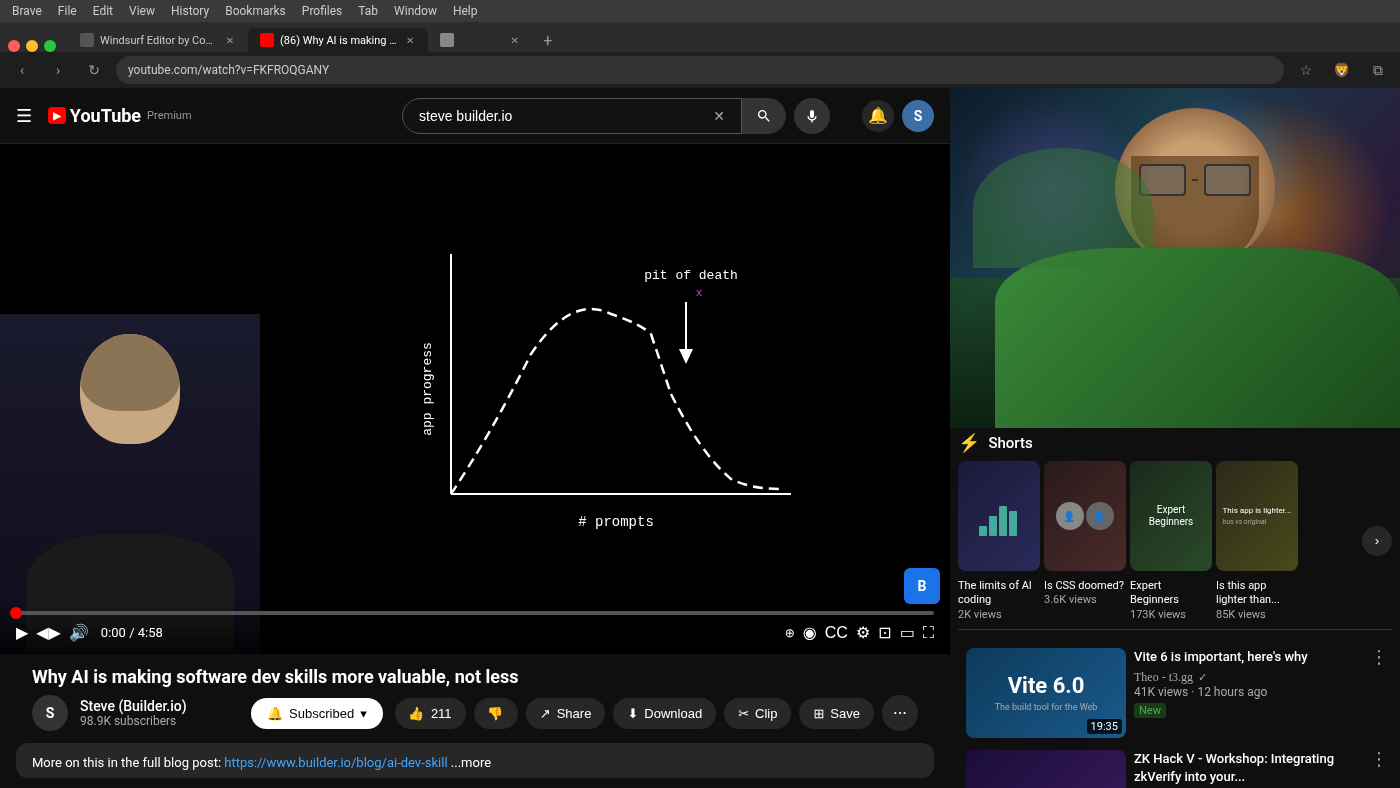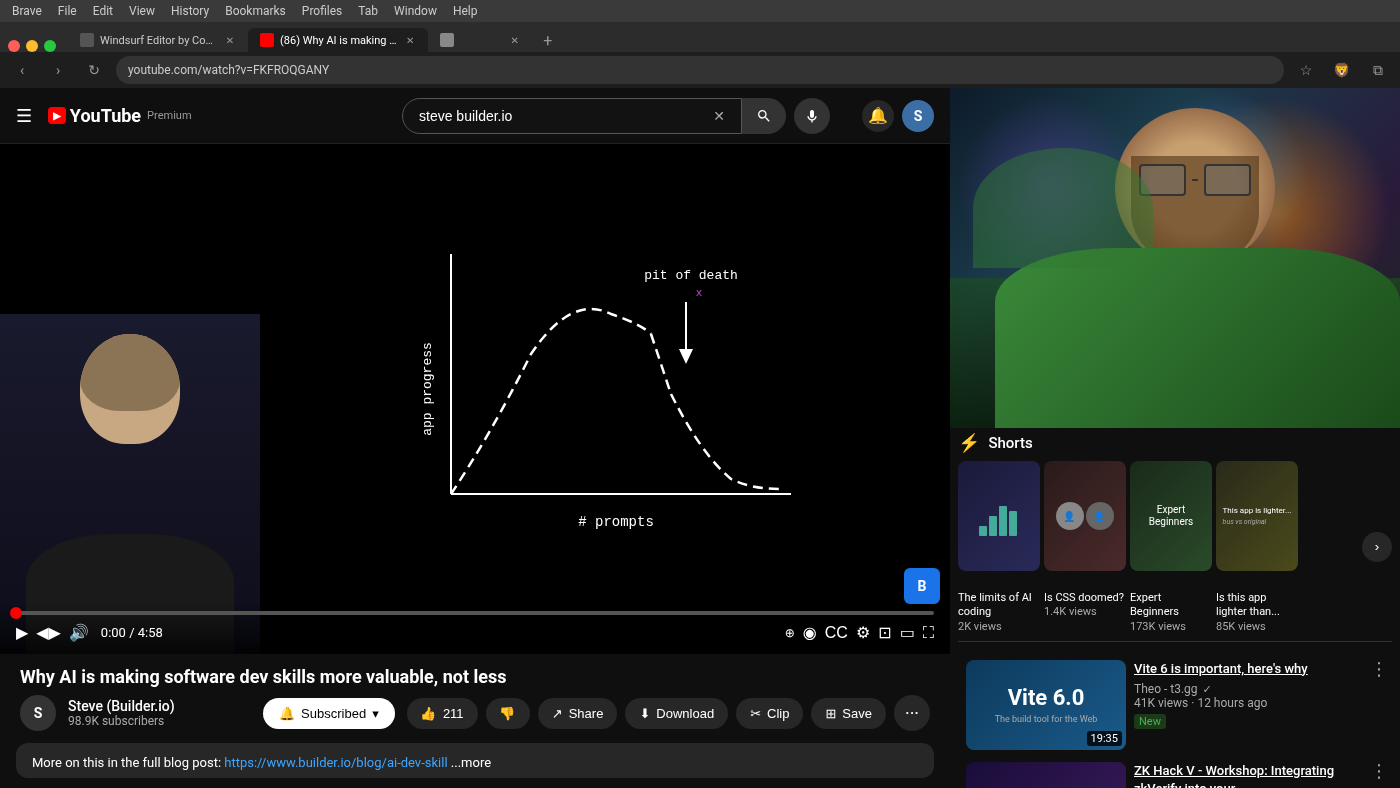--- a/index.html
+++ b/index.html
@@ -53,21 +53,21 @@
     .progress-fill { height: 100%; background: #f00; width: 0%; border-radius: 2px; position: relative; }
     .progress-thumb { position: absolute; right: -6px; top: -4px; width: 12px; height: 12px; background: #f00; border-radius: 50%; }
     .controls-row { display: flex; align-items: center; gap: 8px; }
     .ctrl-btn { color: #fff; font-size: 16px; cursor: pointer; background: none; border: none; display: flex; align-items: center; justify-content: center; }
     .time-display { color: #fff; font-size: 13px; margin-left: 4px; }
     .ctrl-right { margin-left: auto; display: flex; align-items: center; gap: 8px; }
     .builder-watermark { position: absolute; bottom: 50px; right: 10px; }
     .builder-logo-mark { width: 36px; height: 36px; background: #1a73e8; border-radius: 6px; display: flex; align-items: center; justify-content: center; color: #fff; font-weight: bold; font-size: 14px; }
 
     
-    .video-info { padding: 12px 20px; flex-shrink: 0; }
+    .video-info { padding: 12px 32px; flex-shrink: 0; }
     .video-title { font-size: 18px; font-weight: bold; color: #fff; margin-bottom: 8px; }
     .channel-row { display: flex; align-items: center; gap: 12px; }
     .channel-avatar { width: 36px; height: 36px; border-radius: 50%; background: #333; overflow: hidden; flex-shrink: 0; display: flex; align-items: center; justify-content: center; font-weight: bold; color: #fff; font-size: 14px; }
     .channel-info { flex: 1; }
     .channel-name { font-size: 14px; font-weight: 500; color: #fff; }
     .channel-subs { font-size: 12px; color: #aaa; }
     .subscribed-btn { display: flex; align-items: center; gap: 6px; background: #fff; color: #000; border: none; border-radius: 20px; padding: 8px 16px; font-size: 13px; font-weight: 500; cursor: pointer; }
     .action-btns { display: flex; align-items: center; gap: 8px; margin-left: auto; }
     .action-btn { display: flex; align-items: center; gap: 6px; background: #272727; color: #fff; border: none; border-radius: 20px; padding: 8px 14px; font-size: 13px; cursor: pointer; }
     .action-btn .count { font-weight: 500; }
@@ -84,31 +84,31 @@
 
     
     .recommended { flex: 1; overflow-y: auto; padding: 8px; }
     .shorts-section { padding: 4px 8px; }
     .shorts-header { display: flex; align-items: center; gap: 8px; margin-bottom: 8px; }
     .shorts-icon { color: #f00; font-size: 18px; }
     .shorts-title { font-size: 15px; font-weight: 500; }
     .shorts-row { display: flex; gap: 4px; position: relative; overflow: hidden; }
     .short-card { width: 82px; flex-shrink: 0; }
     .short-thumb { width: 82px; height: 110px; background: #333; border-radius: 8px; overflow: hidden; display: flex; align-items: center; justify-content: center; }
-    .short-title { font-size: 11px; color: #fff; margin-top: 20px; line-height: 1.3; display: -webkit-box; -webkit-line-clamp: 2; -webkit-box-orient: vertical; overflow: hidden; }
+    .short-title { font-size: 11px; color: #fff; margin-top: 8px; line-height: 1.3; display: -webkit-box; -webkit-line-clamp: 2; -webkit-box-orient: vertical; overflow: hidden; }
     .short-views { font-size: 11px; color: #aaa; }
     .shorts-nav-btn { position: absolute; right: 0; top: 50%; transform: translateY(-50%); background: rgba(255,255,255,0.1); border: none; color: #fff; width: 30px; height: 30px; border-radius: 50%; cursor: pointer; display: flex; align-items: center; justify-content: center; }
 
     
     .rec-video { display: flex; gap: 8px; padding: 6px 8px; cursor: pointer; border-radius: 8px; }
     .rec-thumb { width: 160px; height: 90px; background: #333; border-radius: 8px; flex-shrink: 0; overflow: hidden; position: relative; }
     .rec-duration { position: absolute; bottom: 4px; right: 4px; background: rgba(0,0,0,0.8); color: #fff; font-size: 11px; padding: 1px 4px; border-radius: 3px; }
     .rec-info { flex: 1; overflow: hidden; }
-    .rec-title { font-size: 13px; color: #fff; font-weight: 500; line-height: 1.4; margin-bottom: 4px; display: -webkit-box; -webkit-line-clamp: 2; -webkit-box-orient: vertical; overflow: hidden; text-decoration: underline; }
-    .rec-channel { font-size: 12px; color: #aaa; }
+    .rec-title { font-size: 13px; color: #fff; font-weight: 500; line-height: 1.4; margin-bottom: 4px; display: -webkit-box; -webkit-line-clamp: 2; -webkit-box-orient: vertical; overflow: hidden; }
+    .rec-channel { font-size: 12px; color: #aaa; font-family: Liberation Serif, serif; }
     .rec-meta { font-size: 12px; color: #aaa; }
     .rec-more { position: absolute; top: 4px; right: 4px; background: none; border: none; color: #aaa; font-size: 18px; cursor: pointer; opacity: 0; }
     .new-badge { background: #1a3a1a; color: #4caf50; font-size: 11px; padding: 1px 5px; border-radius: 3px; display: inline-block; margin-top: 2px; }
 
     .divider { height: 1px; background: #333; margin: 4px 8px; }
 
     
     ::-webkit-scrollbar { width: 6px; }
     ::-webkit-scrollbar-track { background: #1a1a1a; }
     ::-webkit-scrollbar-thumb { background: #555; border-radius: 3px; }
@@ -387,21 +387,21 @@
           <div class="short-views">2K views</div>
         </div>
         <div class="short-card">
           <div class="short-thumb short-2">
             <div style="display:flex; gap:2px; align-items:center; justify-content:center; height:100%;">
               <div style="width:28px; height:28px; border-radius:50%; background:#888; overflow:hidden; display:flex; align-items:center; justify-content:center; font-size:10px;">👤</div>
               <div style="width:28px; height:28px; border-radius:50%; background:#666; overflow:hidden; display:flex; align-items:center; justify-content:center; font-size:10px;">👤</div>
             </div>
           </div>
           <div class="short-title">Is CSS doomed?</div>
-          <div class="short-views">1.4K views</div>
+          <div class="short-views">3.6K views</div>
         </div>
         <div class="short-card">
           <div class="short-thumb short-3">
             <div style="display:flex; flex-direction:column; align-items:center; justify-content:center; height:100%; gap:4px; padding:4px;">
               <div style="font-size:10px; color:#fff; text-align:center; line-height:1.2;">Expert Beginners</div>
             </div>
           </div>
           <div class="short-title">Expert Beginners</div>
           <div class="short-views">173K views</div>
         </div>

